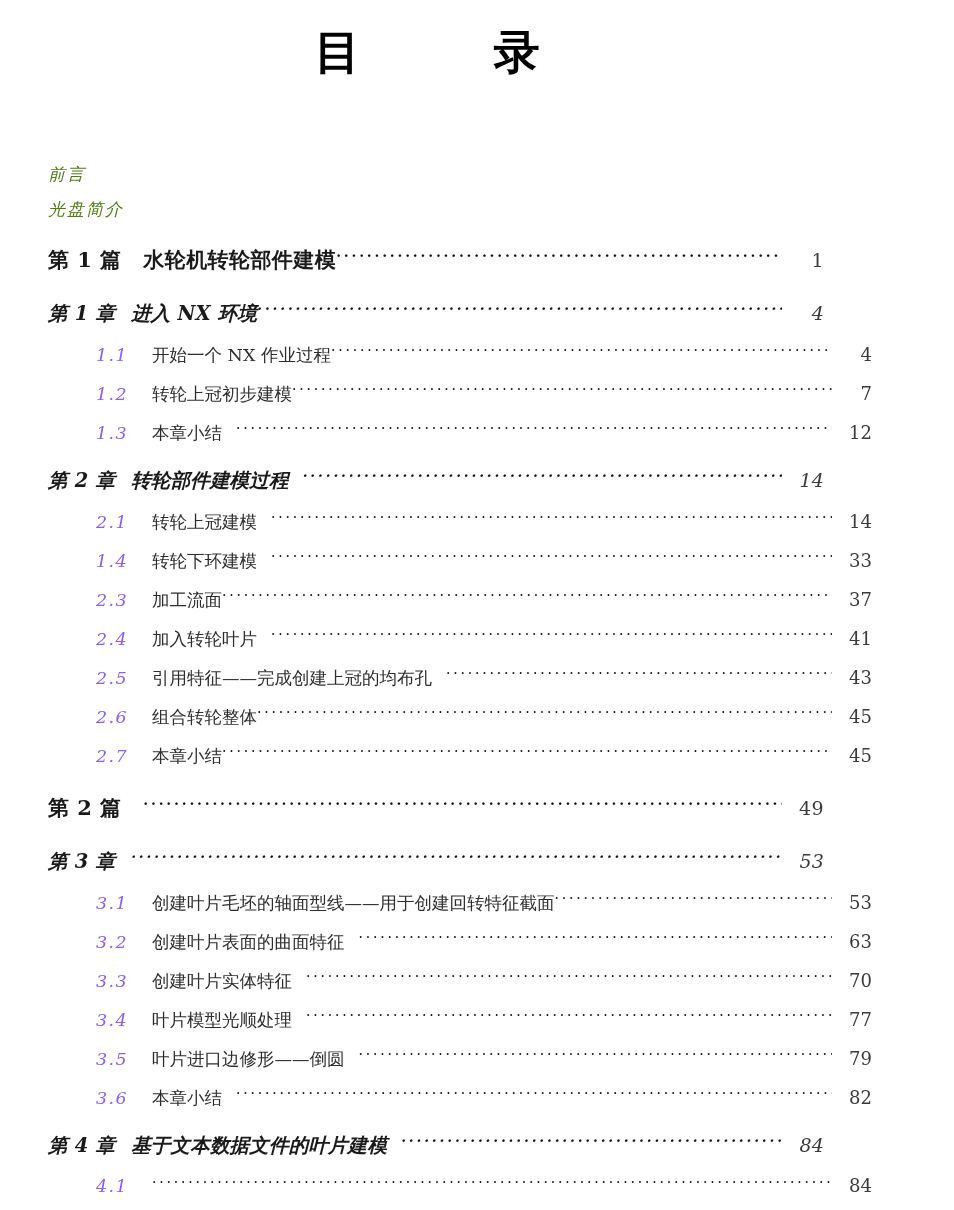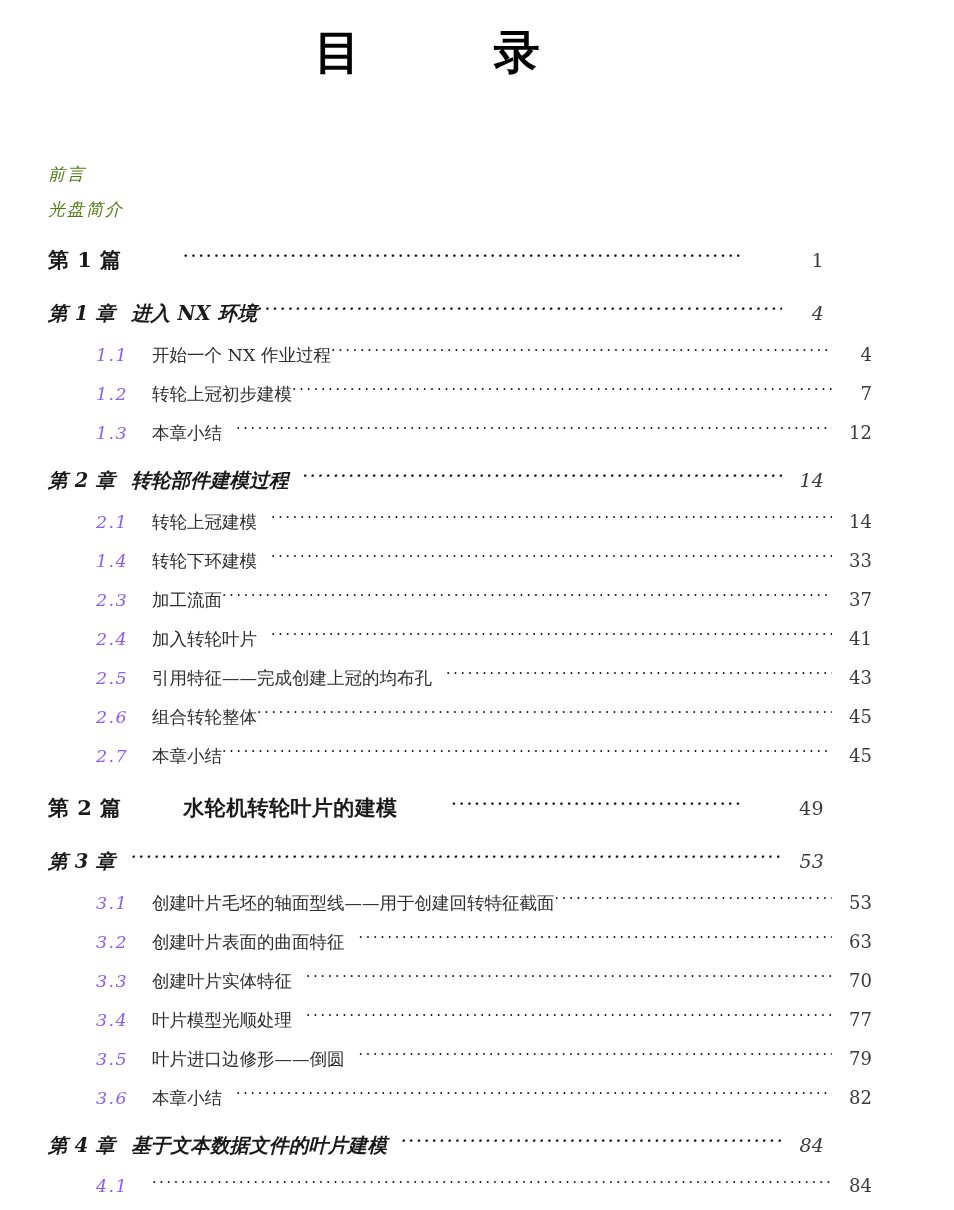--- a/index.html
+++ b/index.html
@@ -99,21 +99,20 @@
     color: #3a3a3a;
   }
 
   
   .entry.part {
     font-weight: 700;
     font-size: 21px;
     letter-spacing: 0.02em;
     margin-top: 26px;
     margin-bottom: 26px;
-    gap: 40px;
   }
   .entry.part .num {
     padding-right: 22px;
   }
   .entry.part .leader::before {
     font-size: 14px;
     letter-spacing: 0.20em;
     bottom: 0.18em;
   }
   .entry.part .page-no {
@@ -184,20 +183,21 @@
   <div class="toc-title">目　　录</div>
 
   <div class="frontmatter">
     <div class="fm-item">前言</div>
     <div class="fm-item">光盘简介</div>
   </div>
 
   <div class="toc-list" id="toc-list">
       <div class="entry part">
         <span class="num">第 1 篇</span>
+        <span class="label">水轮机转轮部件建模</span>
         <span class="leader"></span>
         <span class="page-no">1</span>
       </div>
       <div class="entry chapter">
         <span class="num">第 1 章</span>
         <span class="label">进入 NX 环境</span>
         <span class="leader"></span>
         <span class="page-no">4</span>
       </div>
       <div class="entry section">
@@ -261,21 +261,20 @@
         <span class="page-no">45</span>
       </div>
       <div class="entry section">
         <span class="num">2.7</span>
         <span class="label">本章小结</span>
         <span class="leader"></span>
         <span class="page-no">45</span>
       </div>
       <div class="entry part">
         <span class="num">第 2 篇</span>
-        <span class="label gap-after">水轮机转轮叶片的建模</span>
         <span class="leader"></span>
         <span class="page-no">49</span>
       </div>
       <div class="entry chapter">
         <span class="num">第 3 章</span>
         <span class="leader"></span>
         <span class="page-no">53</span>
       </div>
       <div class="entry section">
         <span class="num">3.1</span>

